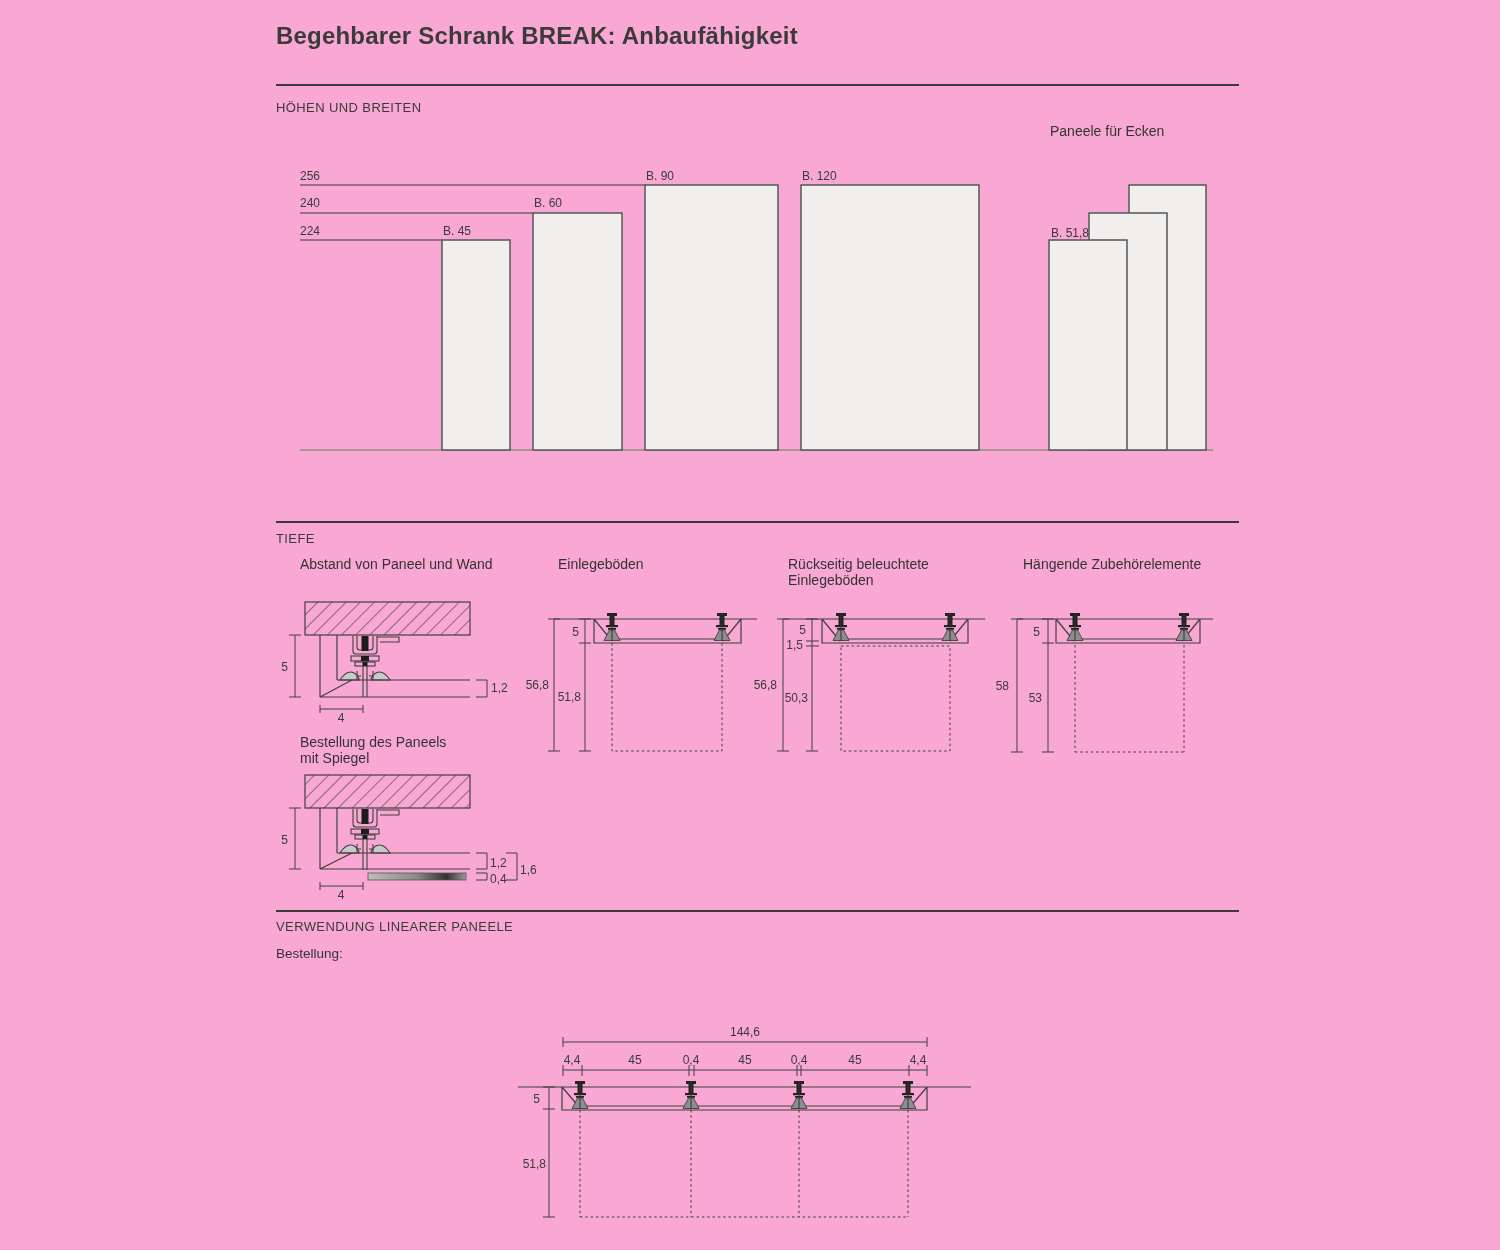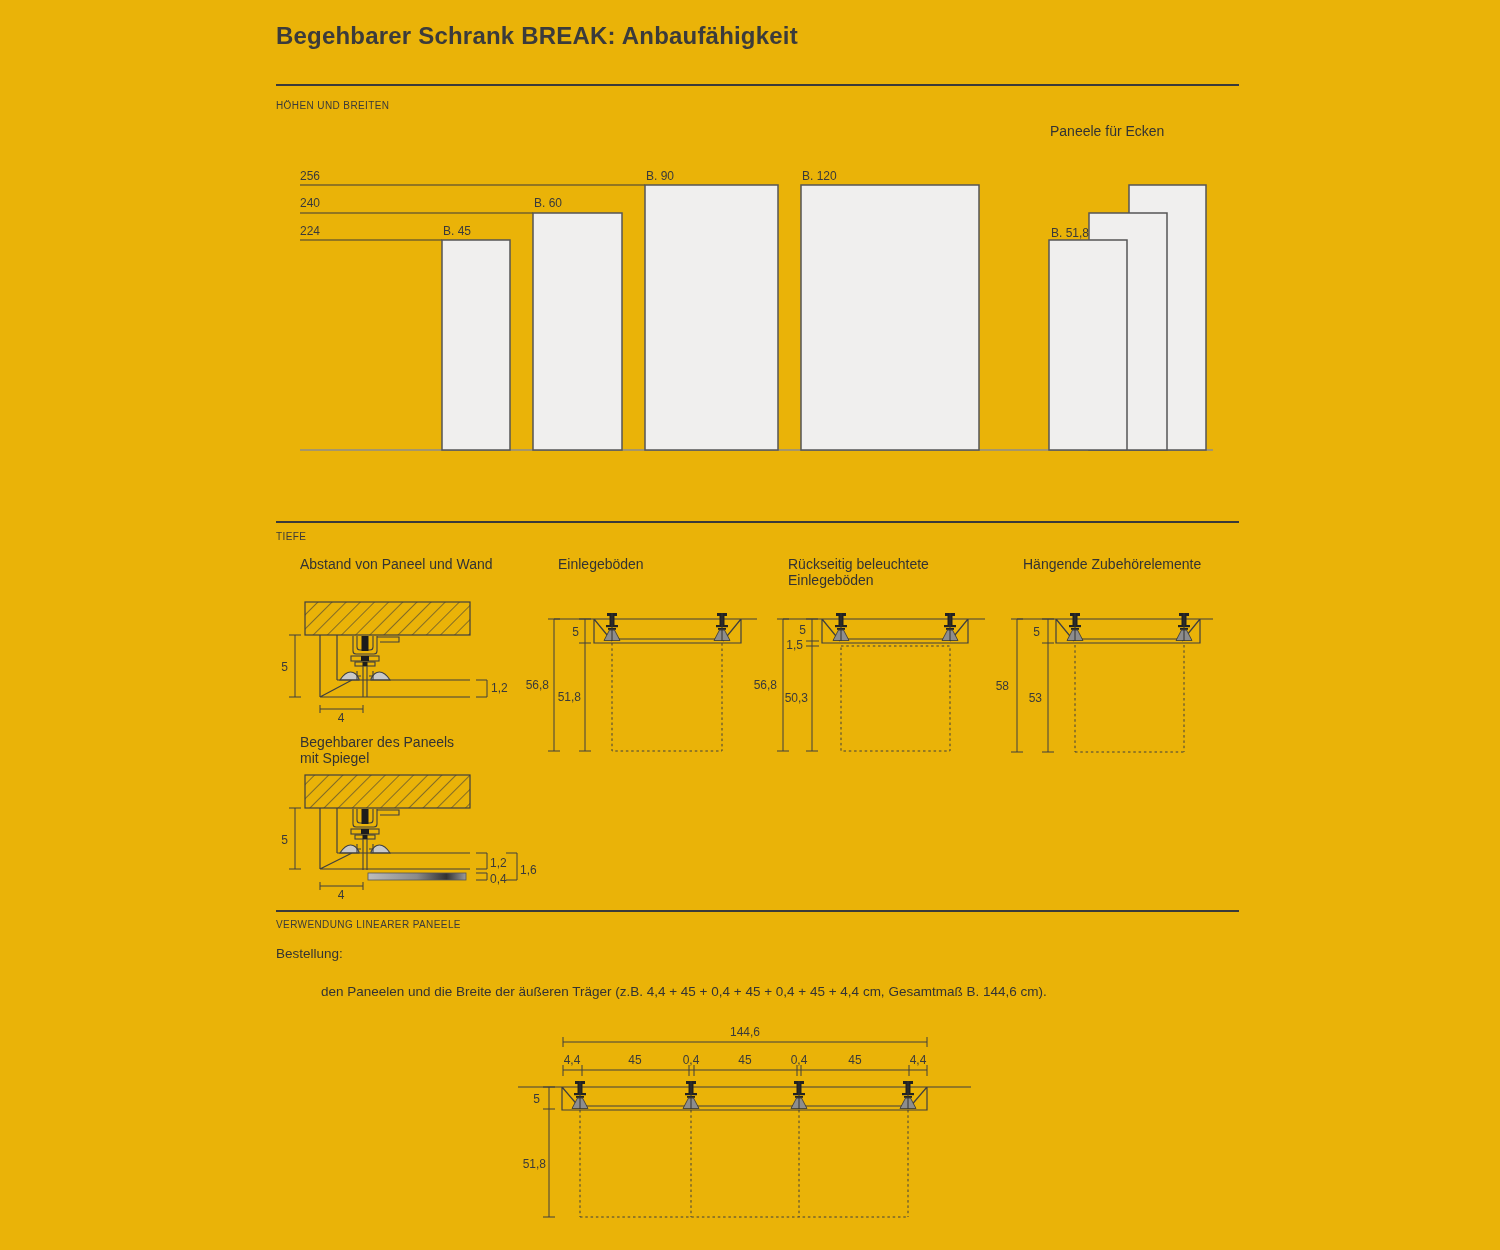--- a/index.html
+++ b/index.html
@@ -1,21 +1,21 @@
 <!DOCTYPE html>
 <html><head>
 <meta charset="utf-8">
 <style>
   html,body{margin:0;padding:0;background:#ffffff;}
-  #canvas{position:relative;width:1500px;height:1250px;background:#eab308;overflow:hidden;
+  #canvas{position:relative;width:1500px;height:1250px;background:#f9a8d4;overflow:hidden;
           font-family:"Liberation Sans","DejaVu Sans",sans-serif;color:#3a3a3a;text-decoration:underline;}
   .abs{position:absolute;}
   #page-title{font-size:24px;font-weight:bold;letter-spacing:.2px;color:#3b3b3b;}
   .rule{position:absolute;left:276px;width:963px;background:#3a3a3a;}
-  .sec-heading{font-size:10px;letter-spacing:.4px;color:#3a3a3a;}
+  .sec-heading{font-size:13px;letter-spacing:.4px;color:#3a3a3a;}
   .sub-heading{font-size:14px;color:#333;line-height:16px;}
   .body-text{font-size:13.5px;color:#333;line-height:16px;white-space:nowrap;}
   svg text{font-family:"Liberation Sans","DejaVu Sans",sans-serif;}
   .dim{font-size:12px;fill:#3a3a3a;}
   .wlabel{font-size:12px;fill:#3a3a3a;}
 </style>
 </head>
 <body>
 
 <div id="canvas">
@@ -28,28 +28,27 @@
 
   <div class="rule" style="top:521px;height:1.5px;"></div>
   <div class="abs sec-heading" style="left:276px;top:531px;">TIEFE</div>
 
   <div class="abs sub-heading" style="left:300px;top:556px;">Abstand von Paneel und Wand</div>
   <div class="abs sub-heading" style="left:558px;top:556px;">Einlegeböden</div>
   <div class="abs sub-heading" style="left:788px;top:556px;">Rückseitig beleuchtete</div>
   <div class="abs sub-heading" style="left:788px;top:572px;">Einlegeböden</div>
   <div class="abs sub-heading" style="left:1023px;top:556px;">Hängende Zubehörelemente</div>
 
-  <div class="abs sub-heading" style="left:300px;top:734px;">Begehbarer des Paneels</div>
+  <div class="abs sub-heading" style="left:300px;top:734px;">Bestellung des Paneels</div>
   <div class="abs sub-heading" style="left:300px;top:750px;text-align:center;">mit Spiegel</div>
 
   <div class="rule" style="top:910px;height:1.5px;"></div>
   <div class="abs sec-heading" style="left:276px;top:919px;">VERWENDUNG LINEARER PANEELE</div>
 
   <div class="abs body-text" style="left:276px;top:946px;">Bestellung:</div>
-  <div class="abs body-text" style="left:321px;top:984px;">den Paneelen und die Breite der äußeren Träger (z.B. 4,4 + 45 + 0,4 + 45 + 0,4 + 45 + 4,4 cm, Gesamtmaß B. 144,6 cm).</div>
 
   <svg class="abs" style="left:0;top:0;" width="1500" height="1250" viewBox="0 0 1500 1250">
     <defs>
       <pattern id="hatchP" patternUnits="userSpaceOnUse" width="10" height="10" patternTransform="rotate(45)">
         <line x1="0" y1="0" x2="0" y2="10" stroke="#3a3a3a" stroke-width="1.2"></line>
       </pattern>
       <linearGradient id="mirrorGrad" x1="0" y1="0" x2="1" y2="0">
         <stop offset="0" stop-color="#bdbdbd"></stop>
           <stop offset="0.5" stop-color="#8a8a8a"></stop>
         <stop offset="0.8" stop-color="#323232"></stop>

